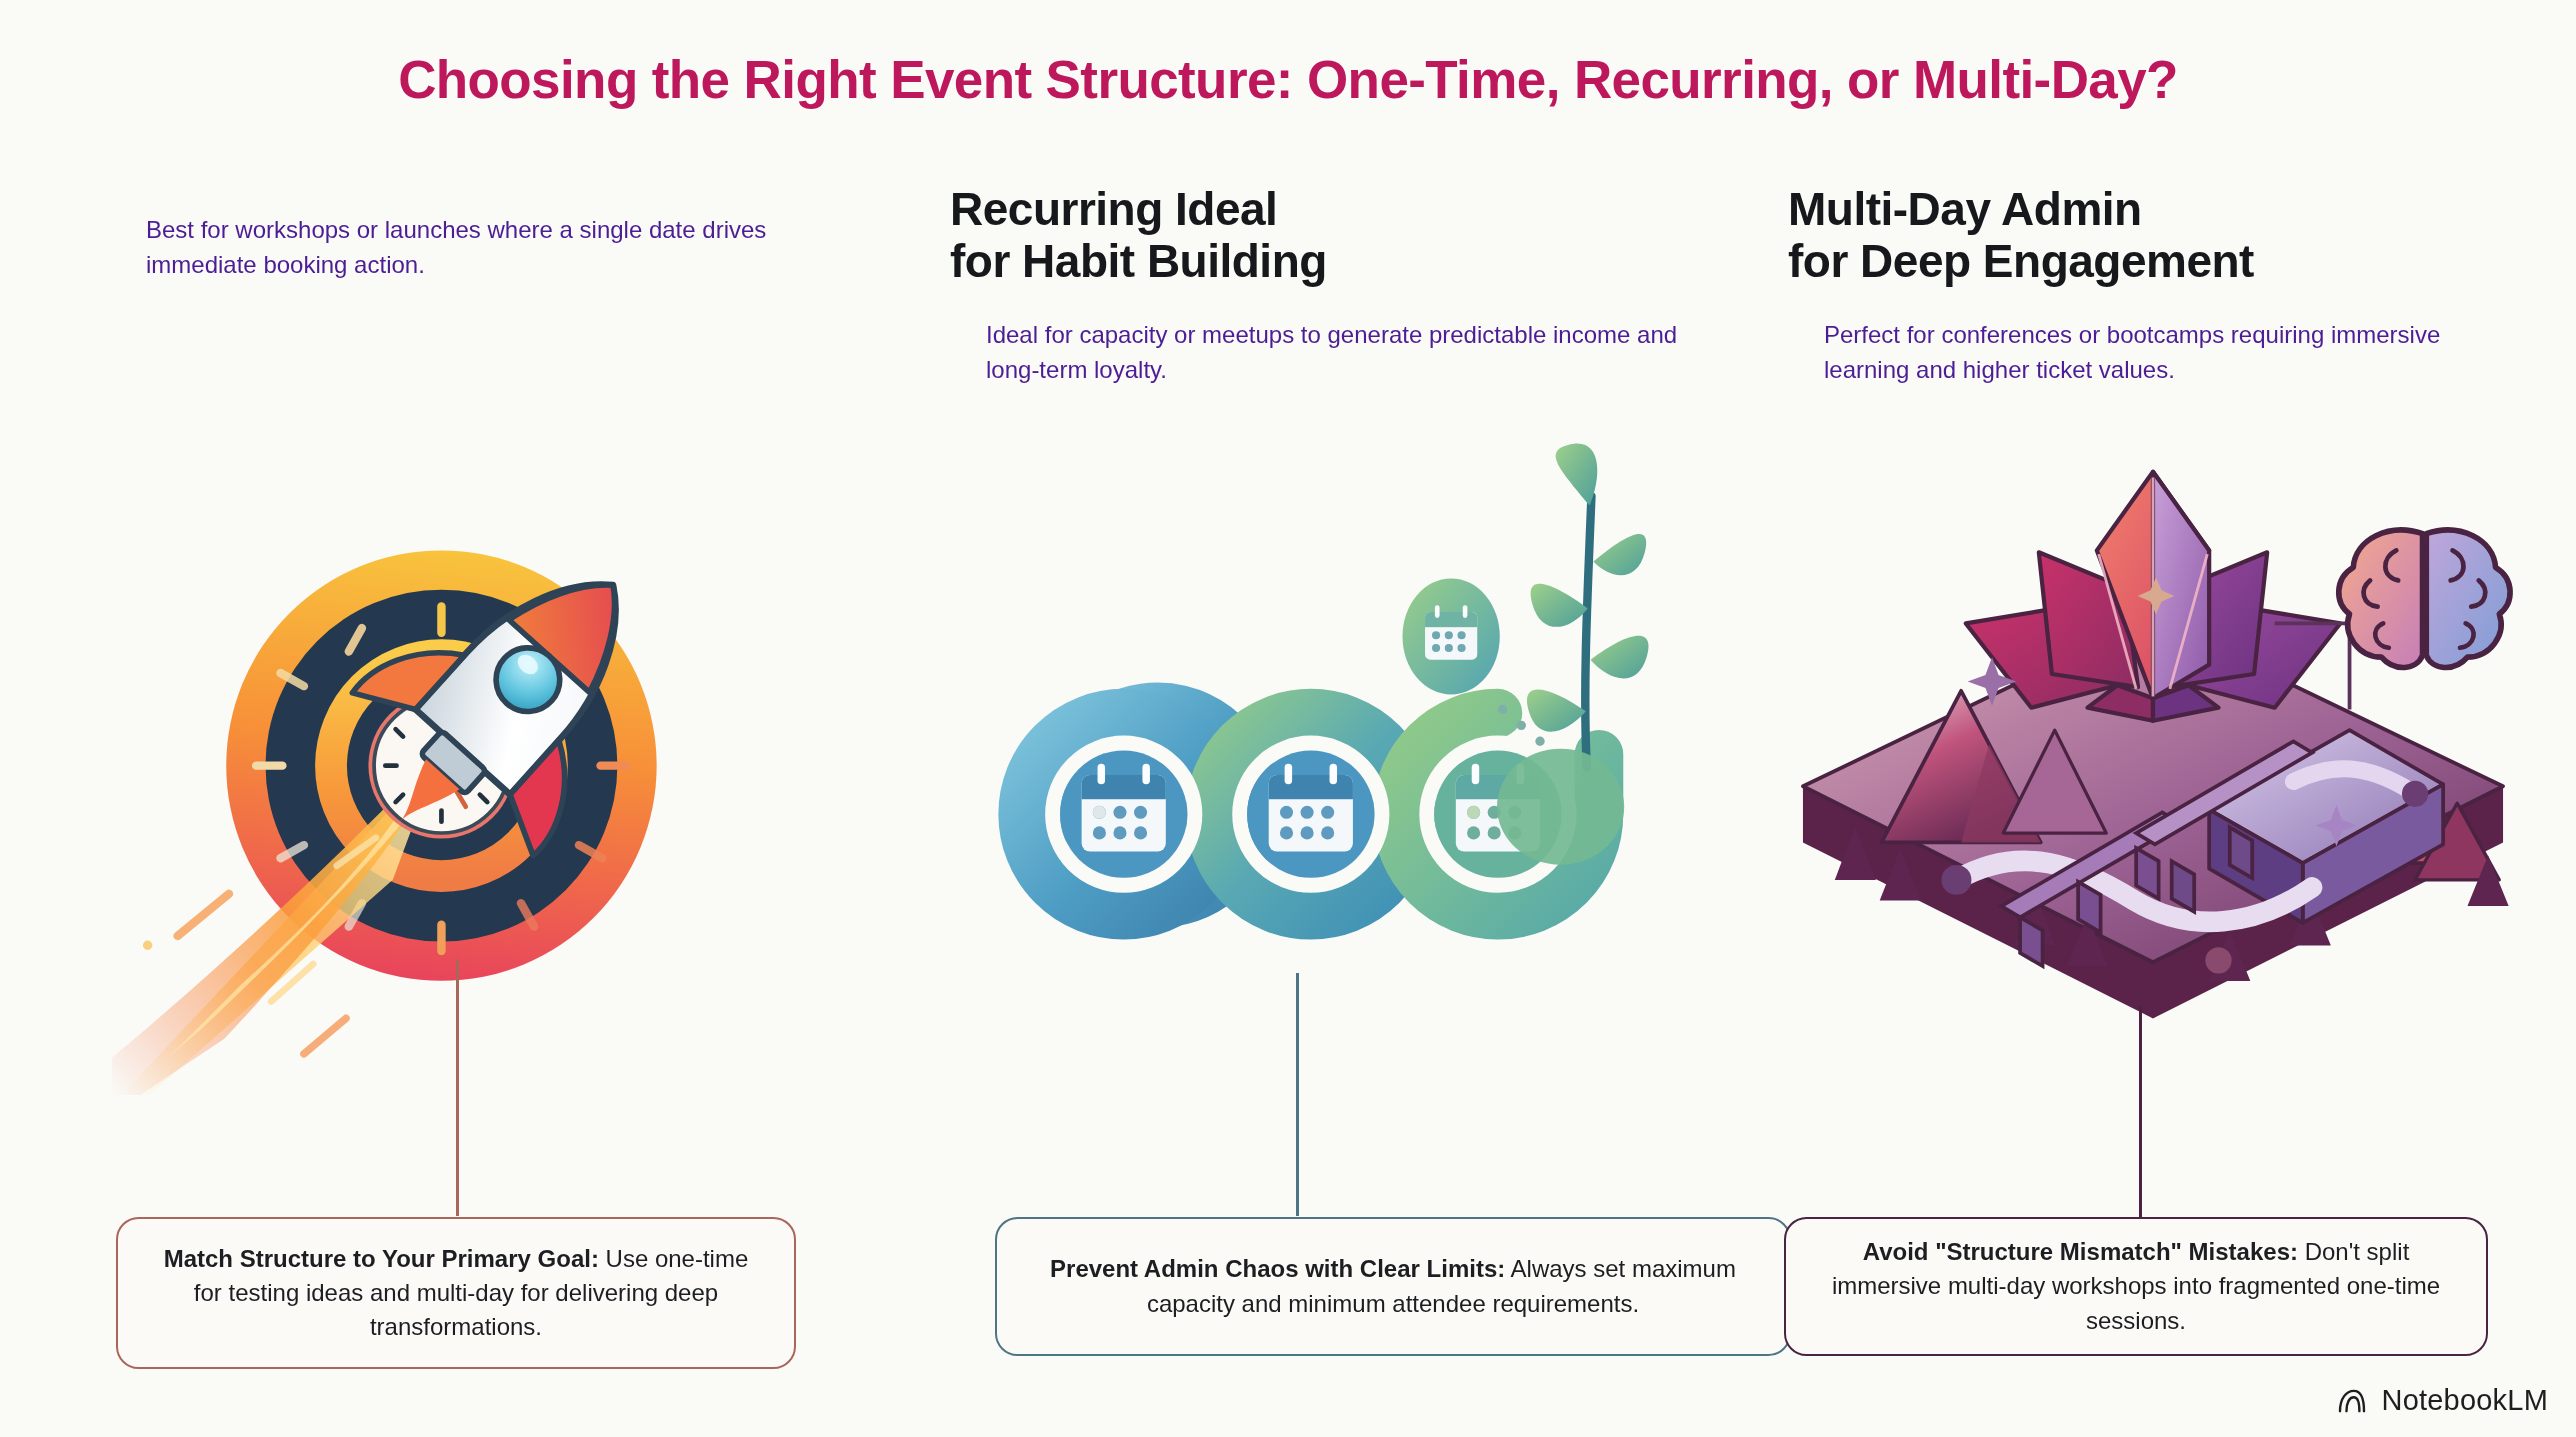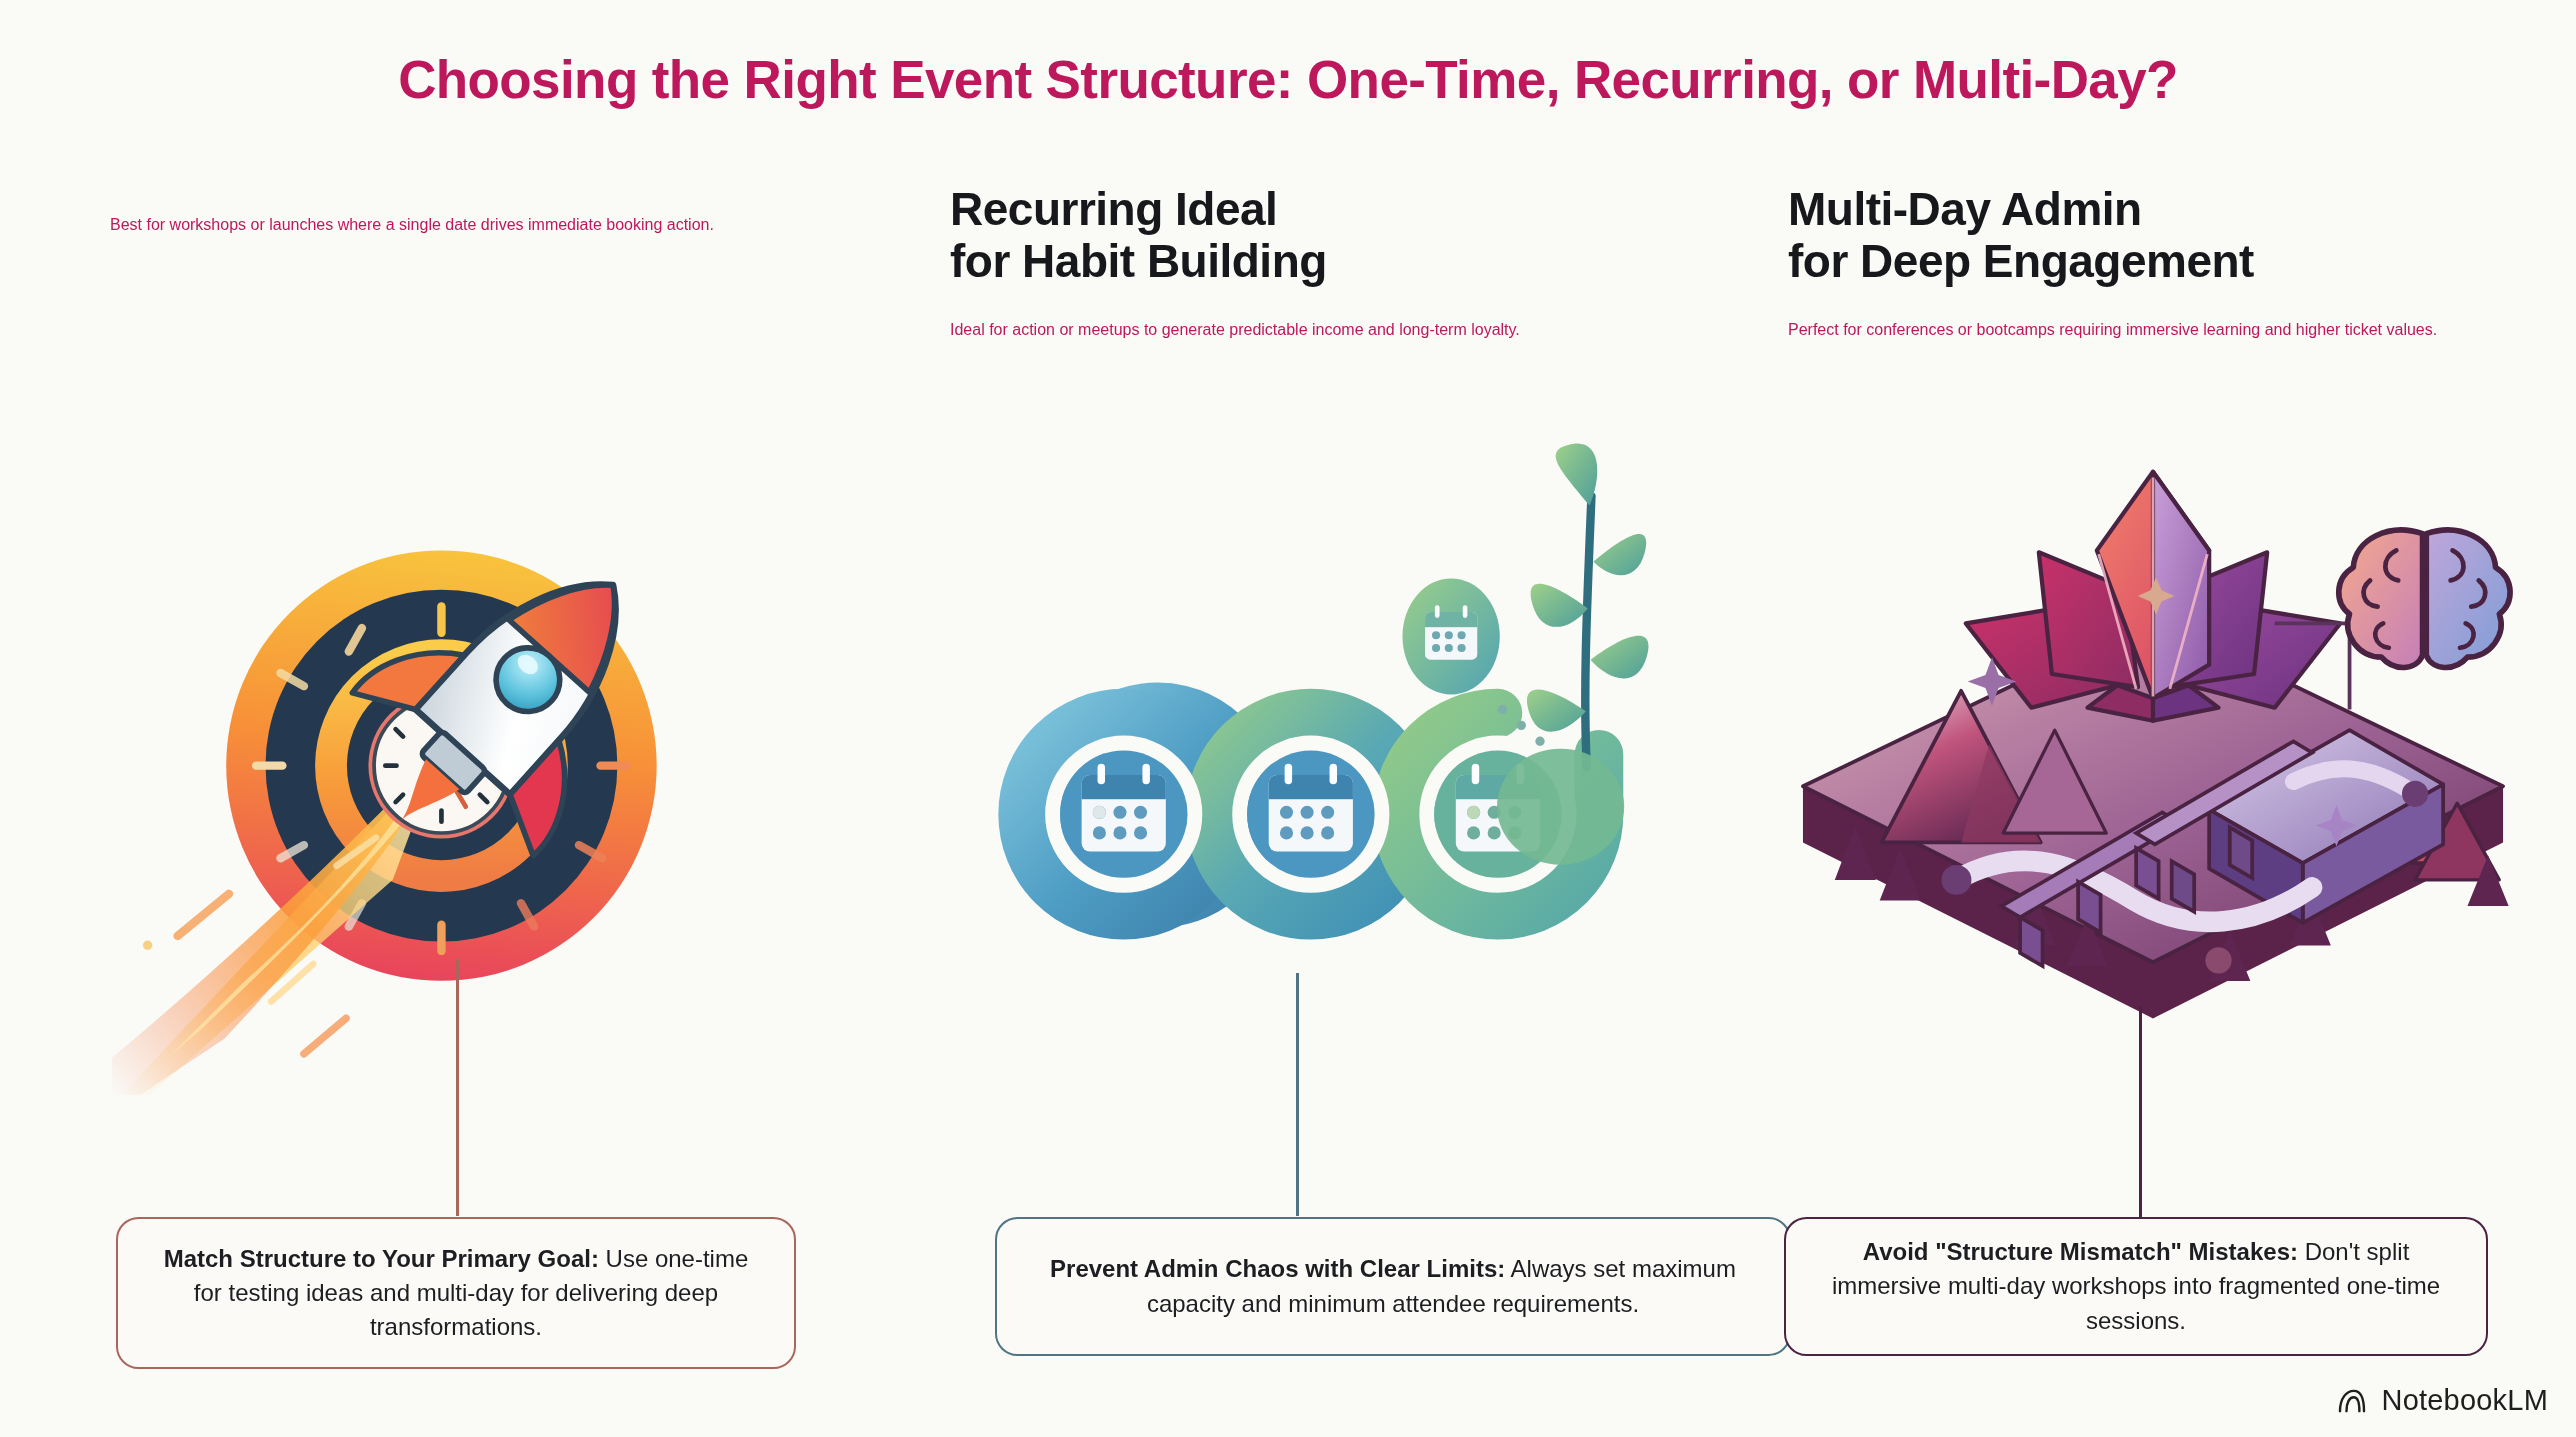--- a/index.html
+++ b/index.html
@@ -24,22 +24,23 @@
   #col-0 { left:110px; }
   #col-1 { left:950px; }
   #col-2 { left:1788px; }
 
   .col-heading {
     font-size:46px; font-weight:bold; color:#16181C;
     line-height:1.14; letter-spacing:-0.5px; white-space:nowrap;
   }
   .col-desc {
     margin-top:30px;
-    font-size:16px; color:#be185d; line-height:1.45;
+    font-size:24px; color:#4c1d95; line-height:1.45;
     max-width:711px;
+    margin-left:36px;
   }
 
   
   .illus { position:absolute; top:440px; }
   #illus-0 { left:112px;  width:730px; height:655px; }
   #illus-1 { left:941px; width:749px; height:580px; }
   #illus-2 { left:1769px; width:768px; height:599px; }
   .illus svg { display:block; width:100%; height:100%; }
 
   
@@ -192,21 +193,21 @@
       <span class="lede">Match Structure to Your Primary Goal:</span>
       <span>Use one-time for testing ideas and multi-day for delivering deep transformations.</span>
     </p>
   </div>
 
   <div class="col" id="col-1">
     <div class="col-heading">
       <span>Recurring Ideal</span><br>
       <span>for Habit Building</span>
     </div>
-    <div class="col-desc">Ideal for action or meetups to generate predictable income and long-term loyalty.</div>
+    <div class="col-desc">Ideal for capacity or meetups to generate predictable income and long-term loyalty.</div>
   </div>
 
   <div class="illus" id="illus-1">
     <svg viewBox="0 0 800 620" xmlns="http://www.w3.org/2000/svg">
       <defs>
         <linearGradient id="loopA" x1="0" y1="0" x2="1" y2="1">
           <stop offset="0%" stop-color="#7FC4DC"></stop>
           <stop offset="55%" stop-color="#4E9DC4"></stop>
           <stop offset="100%" stop-color="#3E83AD"></stop>
         </linearGradient>

